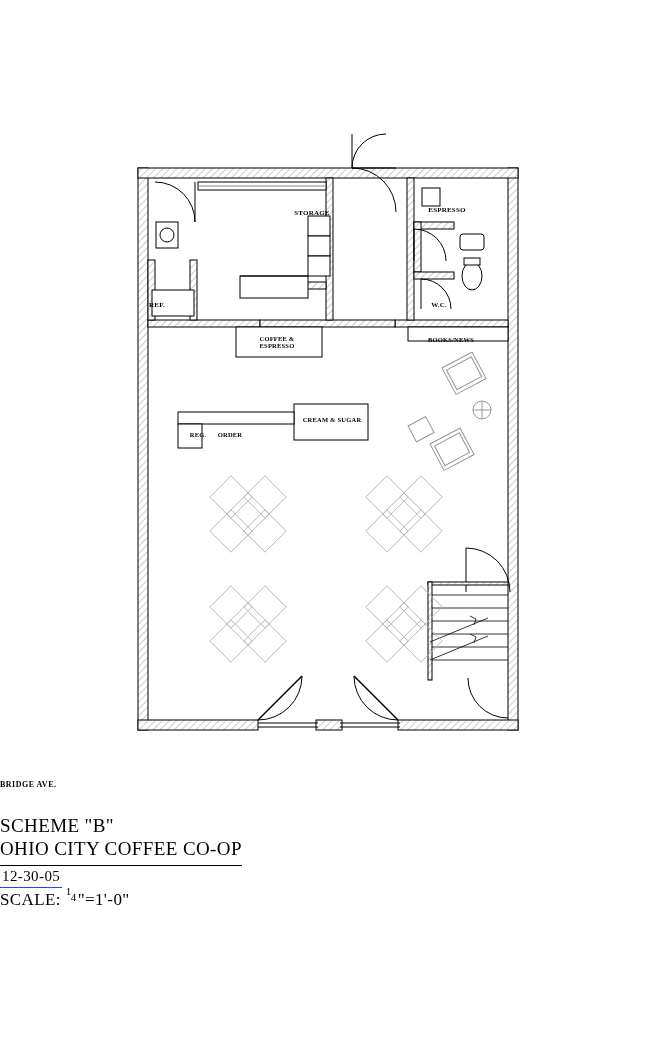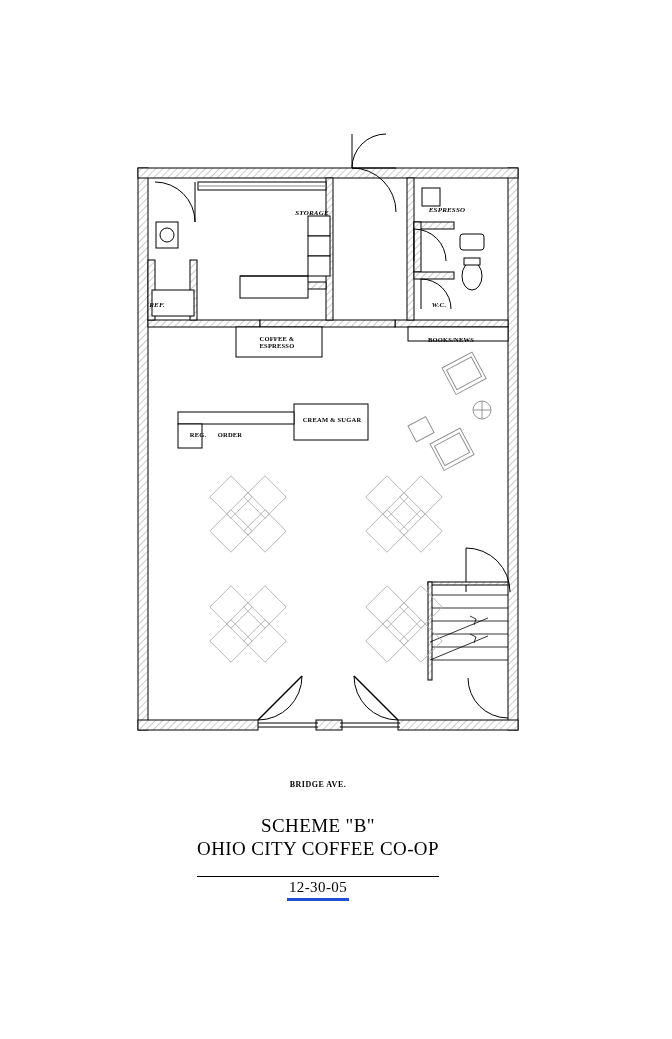--- a/index.html
+++ b/index.html
@@ -37,57 +37,56 @@
   .lbl {
     position: absolute;
     font-family: "Liberation Serif", serif;
     font-weight: bold;
     text-align: center;
     letter-spacing: 0.2px;
     line-height: 1.05;
     color: #000;
     white-space: nowrap;
   }
-  .lbl.sm { font-size: 7px; font-style: italic; }
+  .lbl.sm { font-size: 7px; }
   .lbl.xs { font-size: 6.5px; }
   .lbl.two { white-space: normal; line-height: 1.1; }
 
   
   #titleblock {
     position: absolute;
     left: 0;
     top: 780px;
     width: 636px;
-    text-align: center;
   }
   #titleblock .street {
     font-size: 8px;
     font-weight: bold;
     letter-spacing: 0.5px;
     margin-bottom: 26px;
   }
   .t-line {
     display: inline-block;
     font-family: "Liberation Serif", serif;
     letter-spacing: 0.4px;
   }
   .t-scheme {
     font-size: 19px;
     line-height: 1.2;
   }
   .t-name {
     font-size: 19px;
     line-height: 1.2;
     border-bottom: 1px solid #000;
-    padding-bottom: 15px;
+    padding-bottom: 4px;
   }
   .t-date {
     font-size: 15px;
     line-height: 1.35;
-    border-bottom: 3px solid #1d4ed8;
+    border-bottom: 1px solid #1d4ed8;
     padding: 0 2px 1px 2px;
   }
   .t-scale {
     font-size: 17px;
     line-height: 1.3;
   }
   .frac {
     display: inline-block;
     position: relative;
     width: 12px;
@@ -301,15 +300,18 @@
 
     <div class="lbl xs" style="left:82px; top:302px; width:36px;">ORDER</div>
   </div>
 
   <div id="titleblock">
     <div class="street">BRIDGE AVE.</div>
 
     <div><span class="t-line t-scheme">SCHEME "B"</span></div>
     <div><span class="t-line t-name">OHIO CITY COFFEE CO-OP</span></div>
     <div><span class="t-line t-date">12-30-05</span></div>
+    <div class="t-line t-scale">
+      <span>SCALE: </span><span class="frac"><span class="num">1</span><span class="den">4</span></span><span>"=1'-0"</span>
+    </div>
   </div>
 
 </div>
 
 </body></html>

